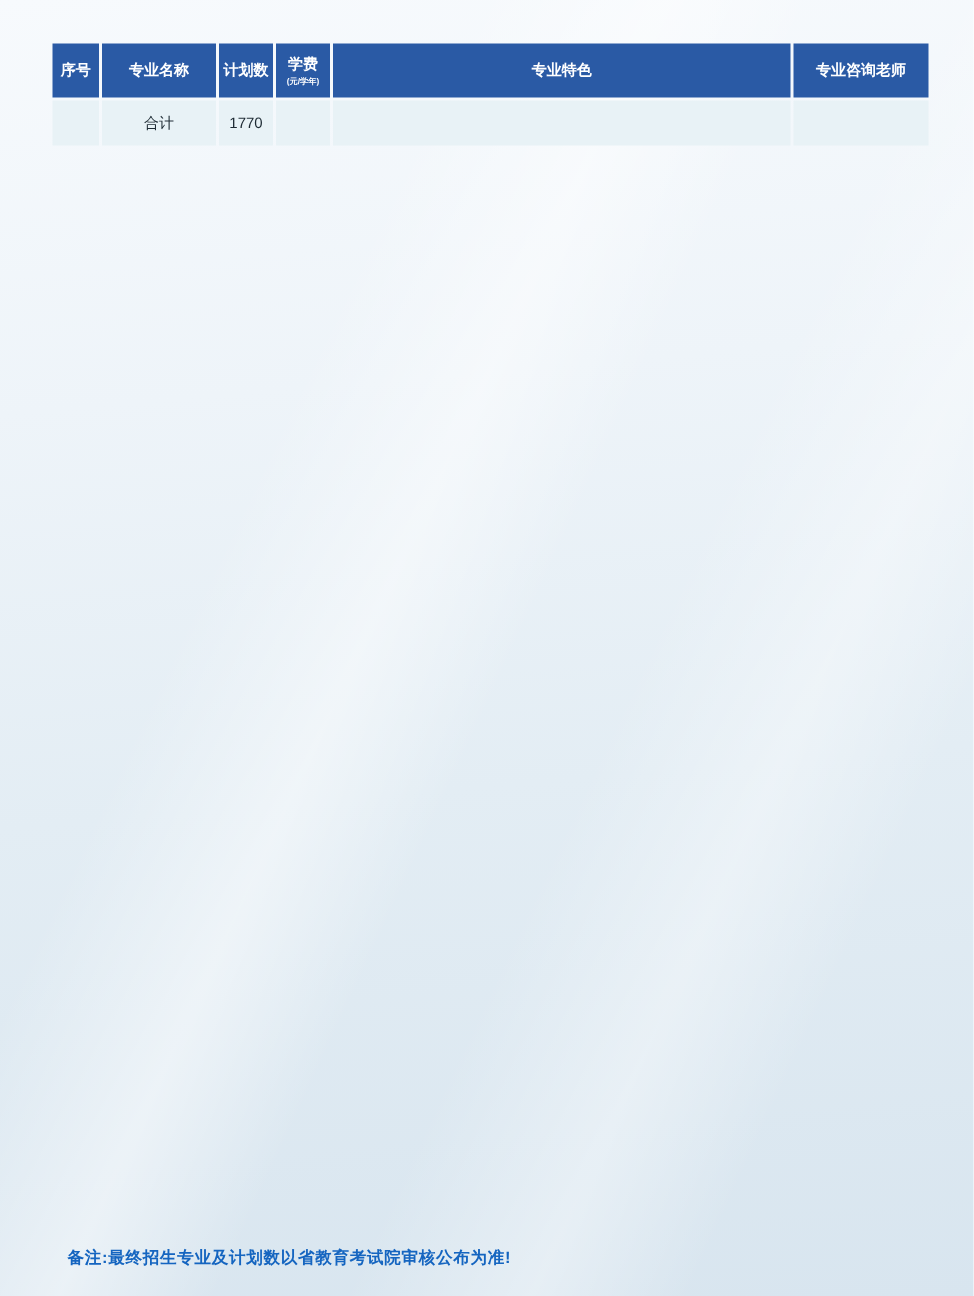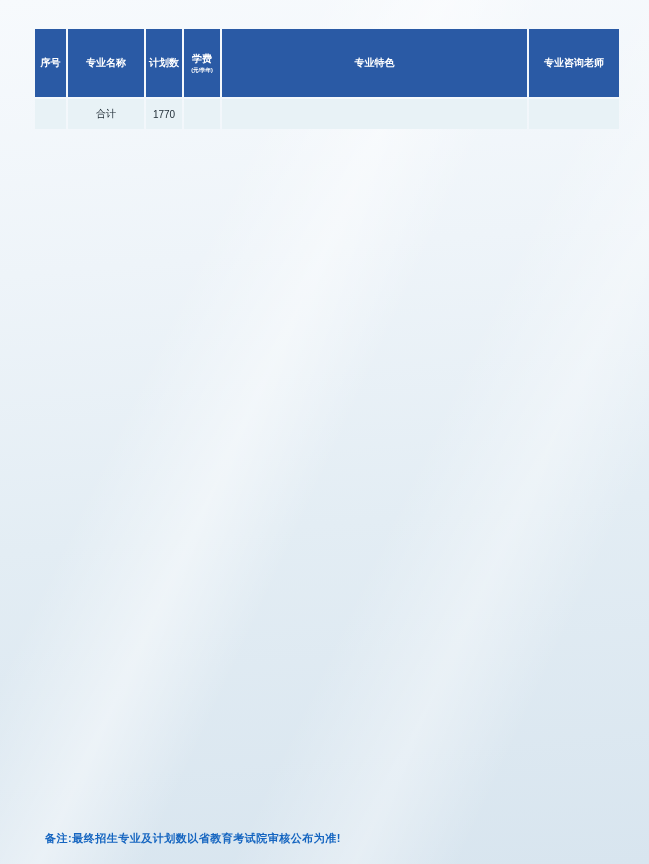--- a/index.html
+++ b/index.html
@@ -13,21 +13,21 @@
     background:
       linear-gradient(115deg,rgba(255,255,255,0) 30%,rgba(255,255,255,.45) 42%,rgba(255,255,255,0) 52%),
       linear-gradient(115deg,rgba(255,255,255,0) 60%,rgba(255,255,255,.35) 72%,rgba(255,255,255,0) 82%);
   }
   table{
     position:absolute;left:33px;top:27px;width:582px;
     border-collapse:separate;border-spacing:2px;table-layout:fixed;
   }
   th{
     background:var(--header-bg,#2a5aa5);color:#ffffff;font-weight:bold;
-    font-size:10px;text-align:center;vertical-align:middle;padding:23px 2px;
+    font-size:10px;text-align:center;vertical-align:middle;padding:7px 2px;
   }
   .fee-sub{display:block;font-size:5.5px;font-weight:bold;margin-top:1px;}
   td{vertical-align:middle;font-size:10px;color:#1d2a33;padding:4px 3px;}
   td.center{text-align:center;}
   tfoot td{background:var(--row-even,#e8f2f6);height:22px;}
   tfoot td.center{font-size:10px;text-align:center;}
   .note{
     position:absolute;left:45px;top:831px;
     color:var(--note-color,#1565c0);font-weight:bold;font-size:11px;letter-spacing:.5px;
   }

